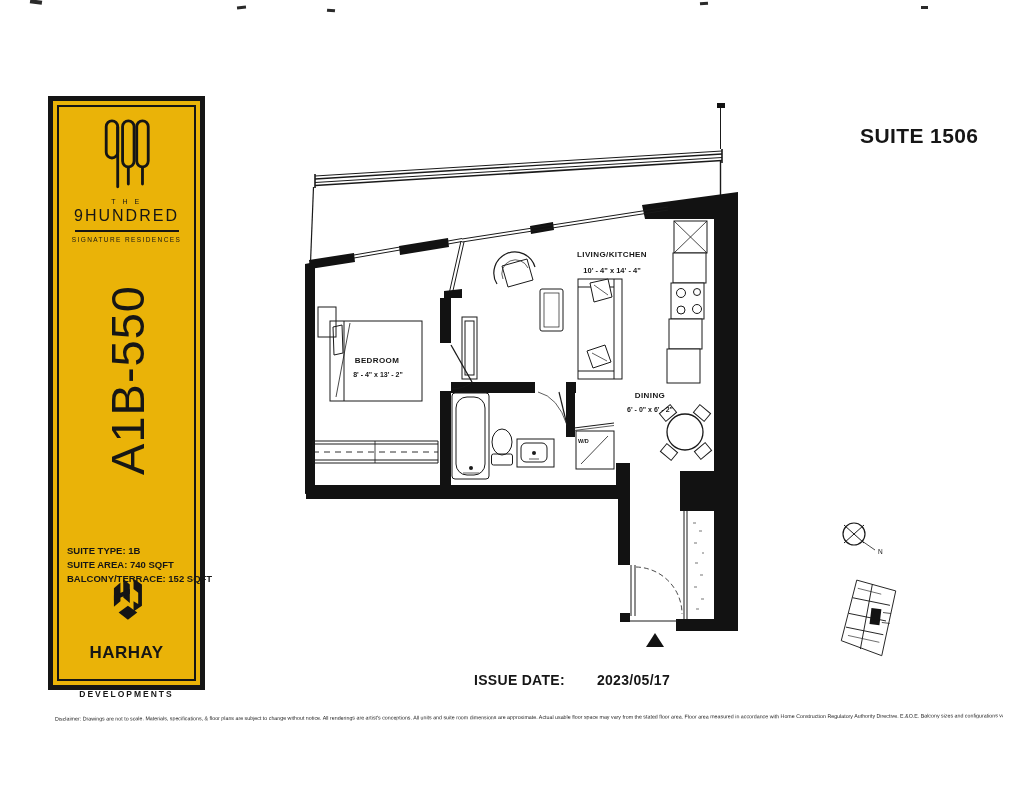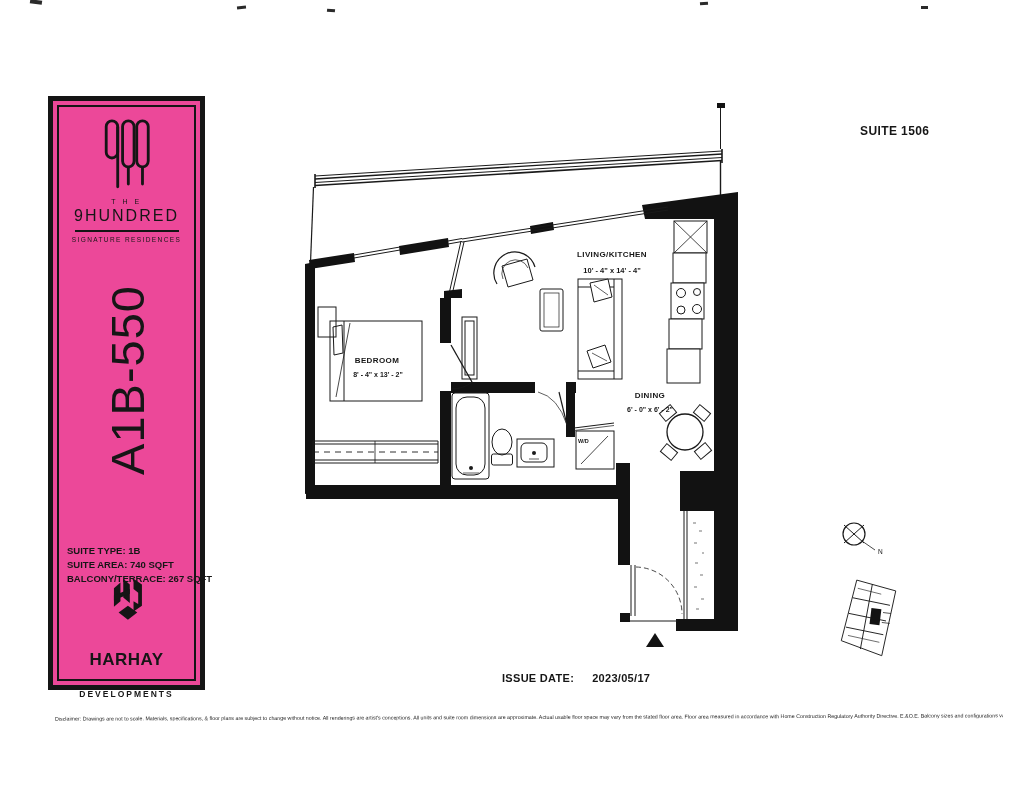--- a/index.html
+++ b/index.html
@@ -1,37 +1,37 @@
 <!DOCTYPE html>
 <html><head>
 <meta charset="utf-8">
 <style>
   html,body{margin:0;padding:0;background:#e8e8e8;}
   .page{
     position:relative;width:1024px;height:791px;background:#ffffff;
     font-family:"Liberation Sans",sans-serif;color:#161616;overflow:hidden;
   }
   .speck{position:absolute;background:#2a2a2a;}
-  .suite-label{position:absolute;left:860px;top:124px;font-size:12px;font-weight:700;letter-spacing:.4px;}
+  .suite-label{position:absolute;left:860px;top:124px;font-size:21px;font-weight:700;letter-spacing:.4px;}
   
-  .panel{position:absolute;left:48px;top:96px;width:157px;height:594px;border:5px solid #151515;box-sizing:border-box;background:#ec4899;}
+  .panel{position:absolute;left:48px;top:96px;width:157px;height:594px;border:5px solid #151515;box-sizing:border-box;background:#eab308;}
   .panel-inner{position:absolute;inset:4px;border:2px solid #151515;}
   .logo900{display:block;margin:9px auto 0;}
   .brand-the{margin-top:6px;font-size:7px;letter-spacing:2.5px;text-align:center;}
   .brand-name{font-size:16px;letter-spacing:2px;text-align:center;margin-top:2px;}
   .brand-rule{width:104px;height:2px;background:#151515;margin:5px auto 4px;}
   .brand-tag{font-size:6.5px;letter-spacing:1.4px;text-align:center;}
   .plan-code{position:absolute;left:50%;top:273px;transform:translate(-50%,-50%) rotate(-90deg);
     font-size:47px;letter-spacing:1px;white-space:nowrap;font-weight:400;}
   .specs{position:absolute;left:8px;top:398px;font-size:9.5px;font-weight:700;line-height:14px;white-space:nowrap;margin-top:39px;}
   .hc-logo{position:absolute;left:50%;top:468px;transform:translateX(-50%);}
-  .dev-name{position:absolute;left:0;right:0;top:536px;text-align:center;font-size:17px;font-weight:700;letter-spacing:.5px;margin-top:7px;}
+  .dev-name{position:absolute;left:0;right:0;top:536px;text-align:center;font-size:17px;font-weight:700;letter-spacing:.5px;}
   .dev-sub{position:absolute;left:0;right:0;top:556px;text-align:center;font-size:8.5px;font-weight:700;letter-spacing:2px;margin-top:26px;}
   
-  .issue-date{position:absolute;left:474px;top:672px;font-size:11px;font-weight:700;display:flex;gap:18px;letter-spacing:.3px;margin-left:28px;}
+  .issue-date{position:absolute;left:474px;top:672px;font-size:14px;font-weight:700;display:flex;gap:32px;letter-spacing:.3px;}
   .disclaimer{position:absolute;left:55px;top:714px;width:948px;font-size:5.3px;color:#1d1d1d;
     white-space:nowrap;overflow:hidden;transform:rotate(-0.2deg);}
   svg text{font-family:"Liberation Sans",sans-serif;}
 </style>
 </head>
 <body>
 
 <div class="page">
 
   <div class="speck" style="left:30px;top:0;width:12px;height:4px;transform:rotate(8deg);"></div>
@@ -59,21 +59,21 @@
       <div class="brand-the">T H E</div>
       <div class="brand-name">9HUNDRED</div>
       <div class="brand-rule"></div>
       <div class="brand-tag">SIGNATURE RESIDENCES</div>
 
       <div class="plan-code">A1B-550</div>
 
       <div class="specs">
         <div>SUITE TYPE: 1B</div>
         <div>SUITE AREA: 740 SQFT</div>
-        <div>BALCONY/TERRACE: 267 SQFT</div>
+        <div>BALCONY/TERRACE: 152 SQFT</div>
       </div>
 
       <svg class="hc-logo" width="56" height="58" viewBox="0 0 60 60">
         <g fill="#151515">
           <polygon points="16,13 23,7 23,27 16,33"></polygon>
           <polygon points="26,3 33,9 33,29 26,23"></polygon>
           <polygon points="16,21 33,14 33,19 16,26"></polygon>
           <path d="M 46,9 L 37,3 L 37,14 L 42,18 L 42,30 L 37,27 L 37,38 L 46,32 Z"></path>
           <polygon points="21,39 31,32 41,39 31,47"></polygon>
         </g>

